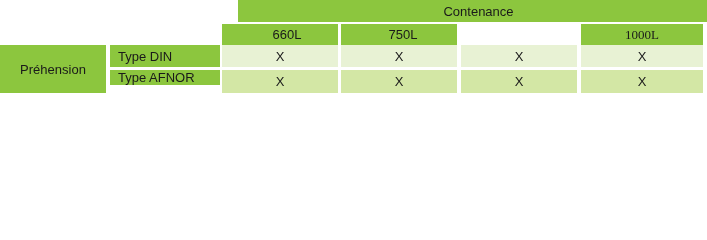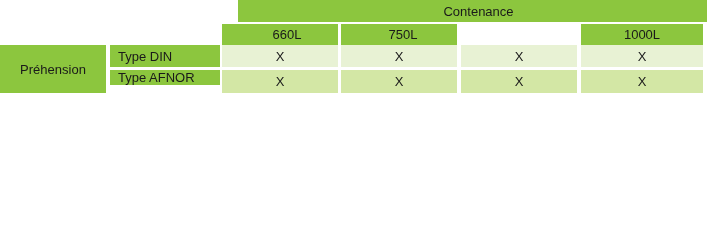--- a/index.html
+++ b/index.html
@@ -63,21 +63,21 @@
     height: 45px;
     background: #ffffff;
   }
 
   
   .c-contenance { left: 238px; top: 0px;  width: 481px; height: 22px; }
 
   .c-h-660  { left: 222px; top: 24px; width: 116px; height: 21px; padding-left: 14px; }
   .c-h-750  { left: 341px; top: 24px; width: 116px; height: 21px; padding-left: 8px; }
   .c-h-770  { left: 461px; top: 24px; width: 116px; height: 21px; }
-  .c-h-1000 { left: 581px; top: 24px; width: 122px; height: 21px; }
+  .c-h-1000 { left: 581px; top: 24px; width: 122px; height: 21px; font-family: Liberation Serif, serif; }
 
   .c-prehension { left: 0px; top: 45px; width: 106px; height: 48px; }
 
   .c-t-din    { left: 110px; top: 45px; width: 110px; height: 22px; }
   .c-t-afnor  { left: 110px; top: 70px; width: 110px; height: 15px; }
 
   .r1c1 { left: 222px; top: 45px; width: 116px; height: 22px; }
   .r1c2 { left: 341px; top: 45px; width: 116px; height: 22px; }
   .r1c3 { left: 461px; top: 45px; width: 116px; height: 22px; }
   .r1c4 { left: 581px; top: 45px; width: 122px; height: 22px; }

